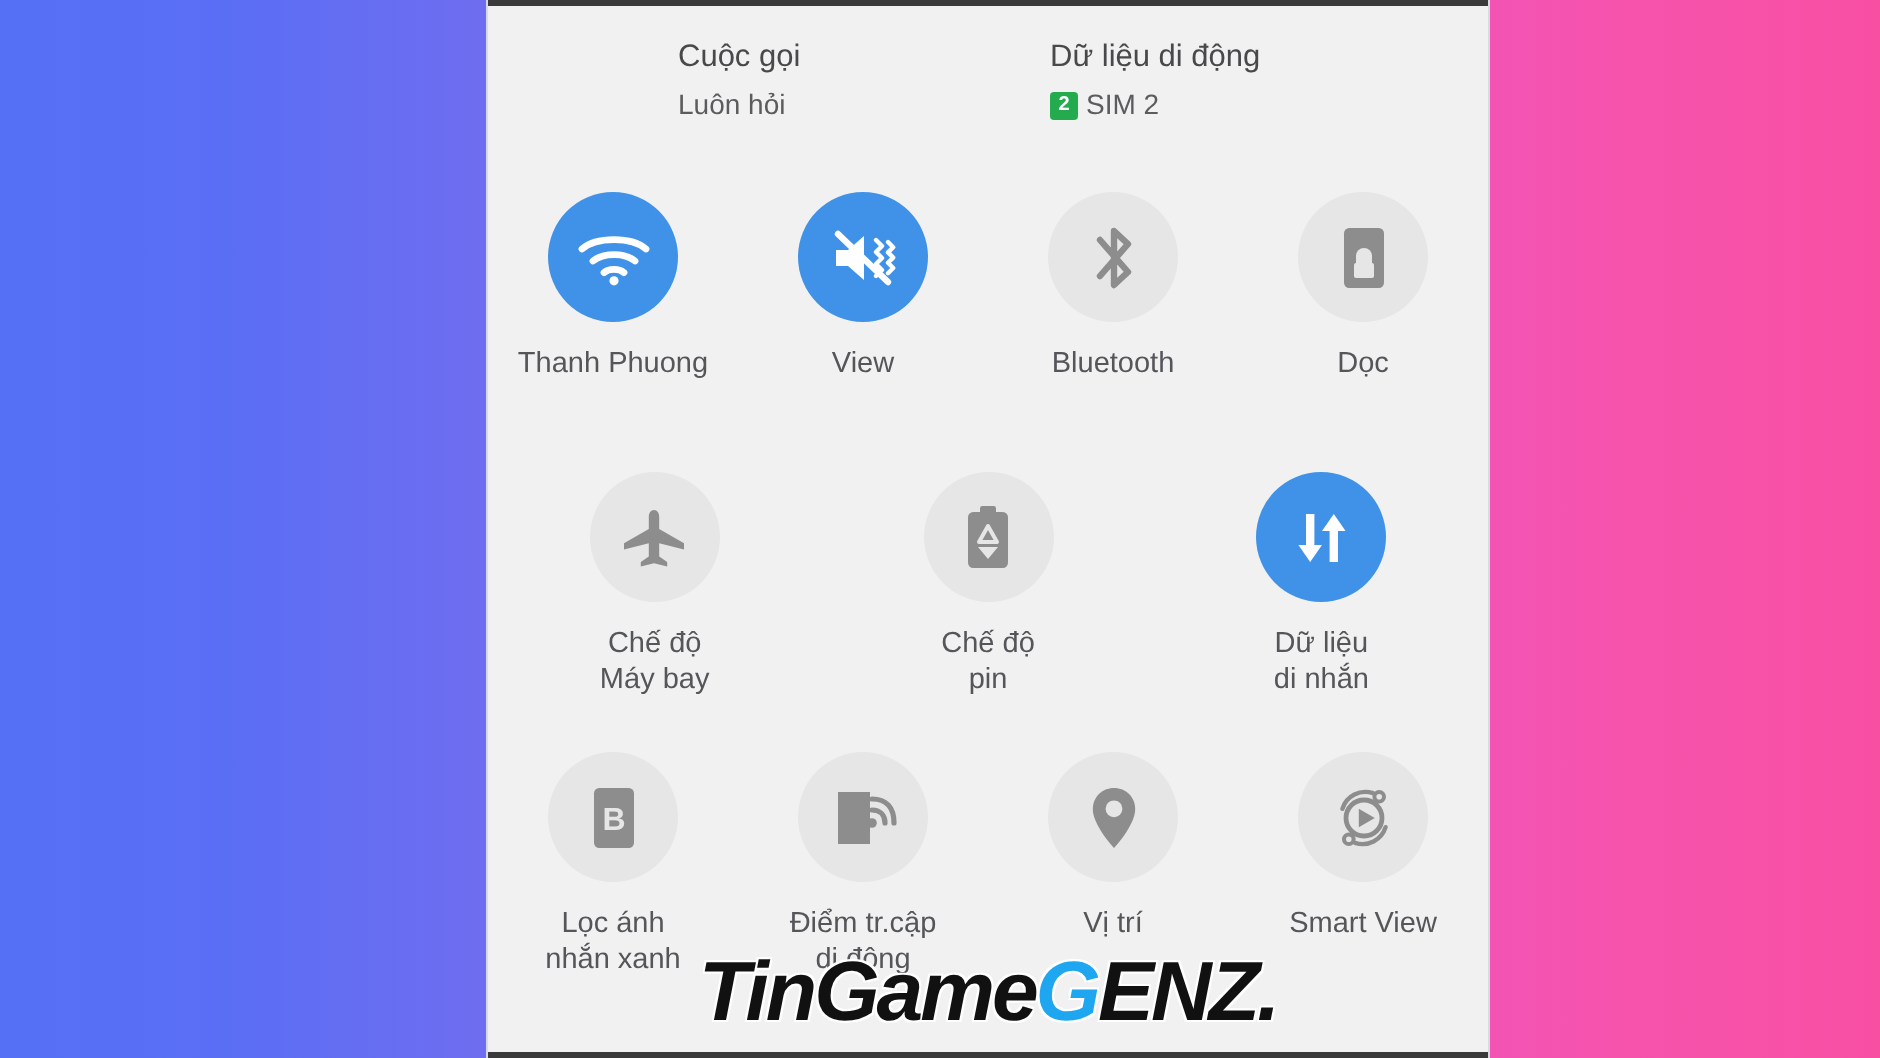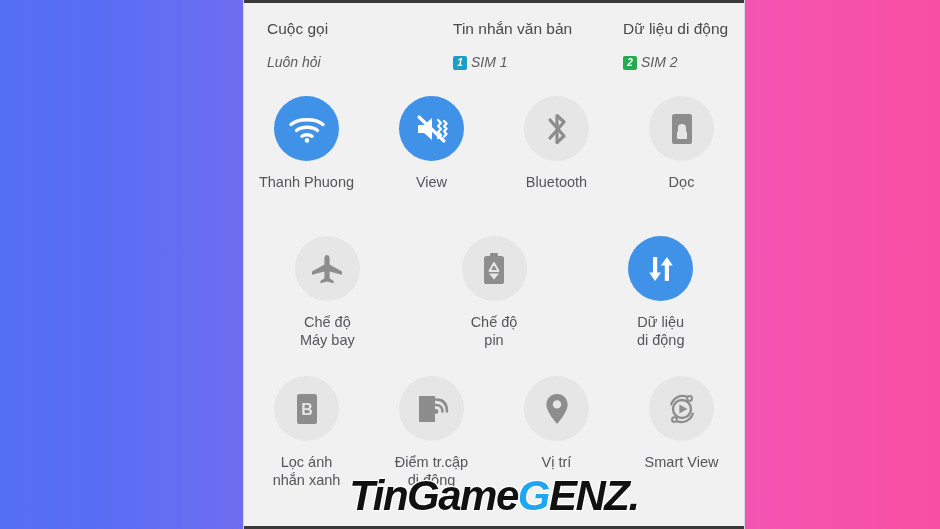--- a/index.html
+++ b/index.html
@@ -69,28 +69,27 @@
   .status-col:nth-child(2) { flex: 0 0 170px; }
   .status-col:nth-child(3) { flex: 1 1 auto; }
 
   .status-title {
     font-size: 15.5px;
     color: #49494b;
     line-height: 22px;
     white-space: nowrap;
   }
   .status-sub {
-    margin-top: 13px;
+    margin-top: 3px;
     font-size: 14px;
     color: #5c5c5e;
     line-height: 19px;
     display: flex;
     align-items: center;
     white-space: nowrap;
-    font-style: italic;
   }
   .sim-badge {
     display: inline-flex;
     align-items: center;
     justify-content: center;
     width: 14px;
     height: 14px;
     border-radius: 2px;
     color: #fff;
     font-size: 10px;
@@ -171,27 +170,20 @@
 
     <div id="status-header">
 
       <div class="status-col">
         <div class="status-title">Cuộc gọi</div>
         <div class="status-sub">
           <span>Luôn hỏi</span>
         </div>
       </div>
 
-      <div class="status-col">
-        <div class="status-title">Tin nhắn văn bản</div>
-        <div class="status-sub">
-          <span class="sim-badge sim1">1</span>
-          <span>SIM 1</span>
-        </div>
-      </div>
 
       <div class="status-col">
         <div class="status-title">Dữ liệu di động</div>
         <div class="status-sub">
           <span class="sim-badge sim2">2</span>
           <span>SIM 2</span>
         </div>
       </div>
 
     </div>
@@ -300,21 +292,21 @@
                 <g fill="#ffffff">
                   <rect x="9" y="5" width="4.2" height="18"></rect>
                   <path d="M11.1 29 L5.2 20.5 L17 20.5 Z"></path>
                   <rect x="20.8" y="11" width="4.2" height="18"></rect>
                   <path d="M22.9 5 L28.8 13.5 L17 13.5 Z"></path>
                 </g>
               </svg>
             </span>
           </div>
           <div class="tile-label">Dữ liệu
-di động</div>
+di nhắn</div>
         </div>
 
       </div>
 
       <div class="tile-row">
 
         <div class="tile">
           <div class="tile-circle">
             <span>
               <svg width="28" height="34" viewBox="0 0 28 34">

